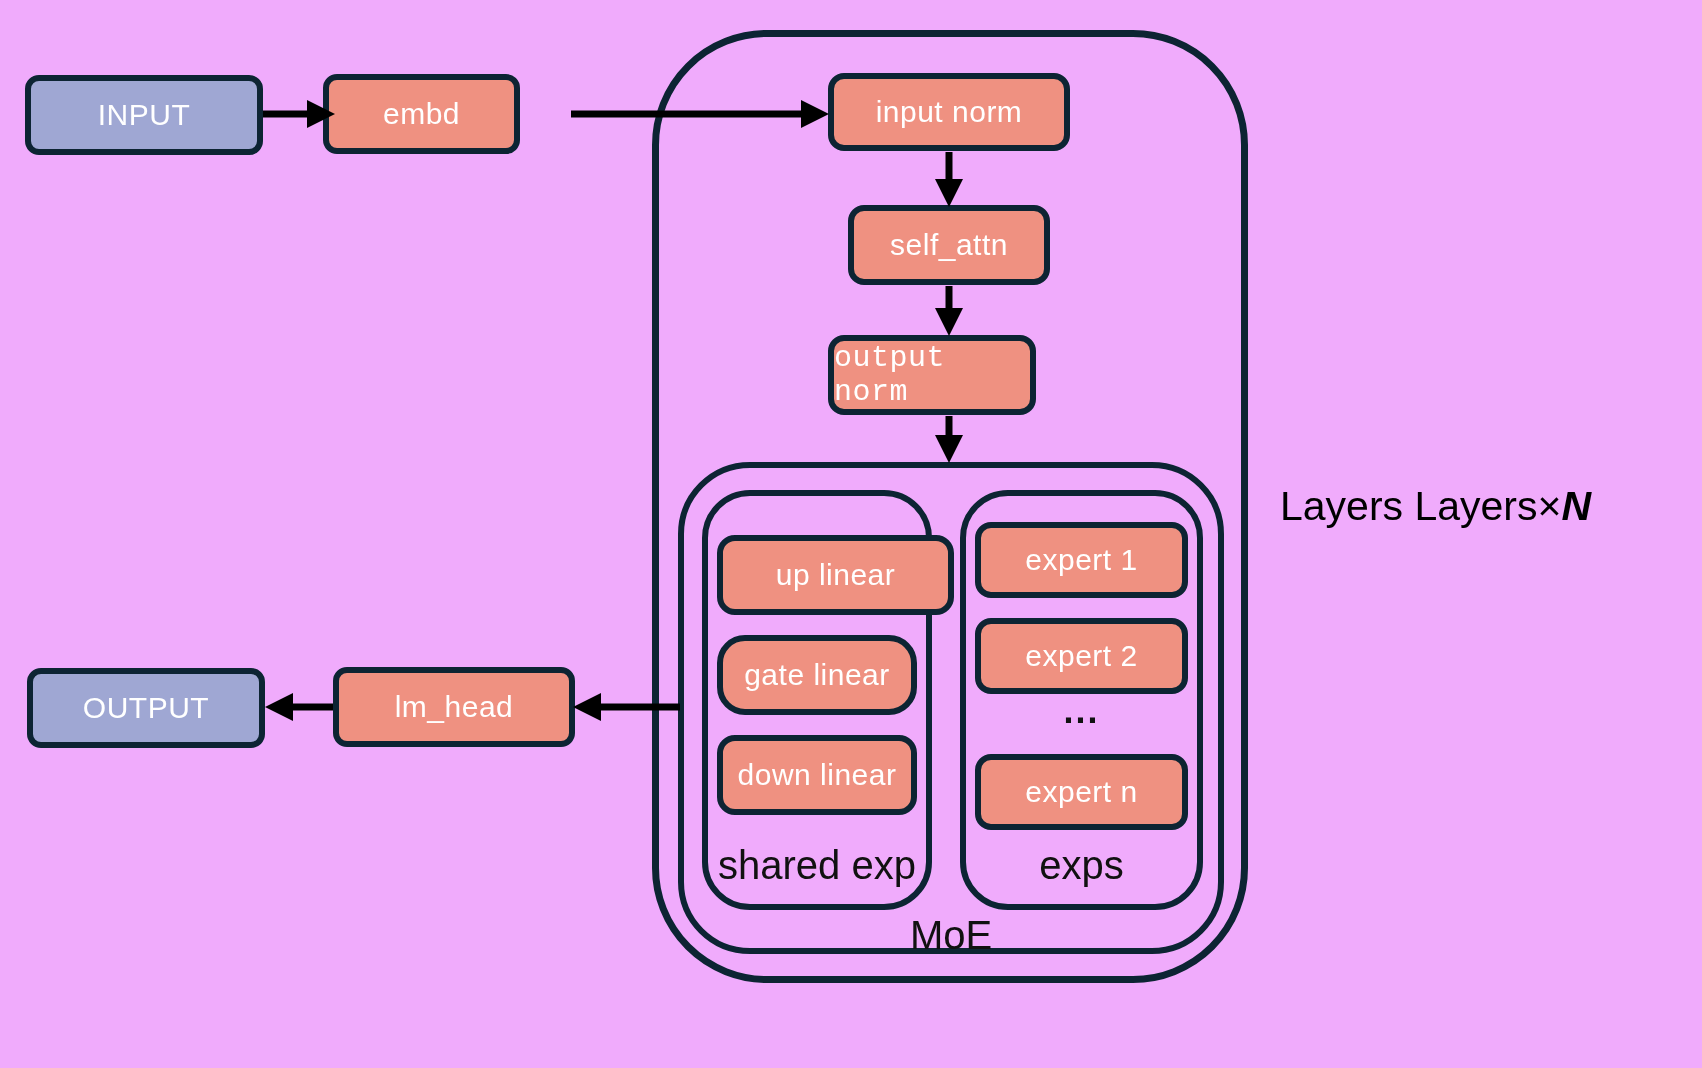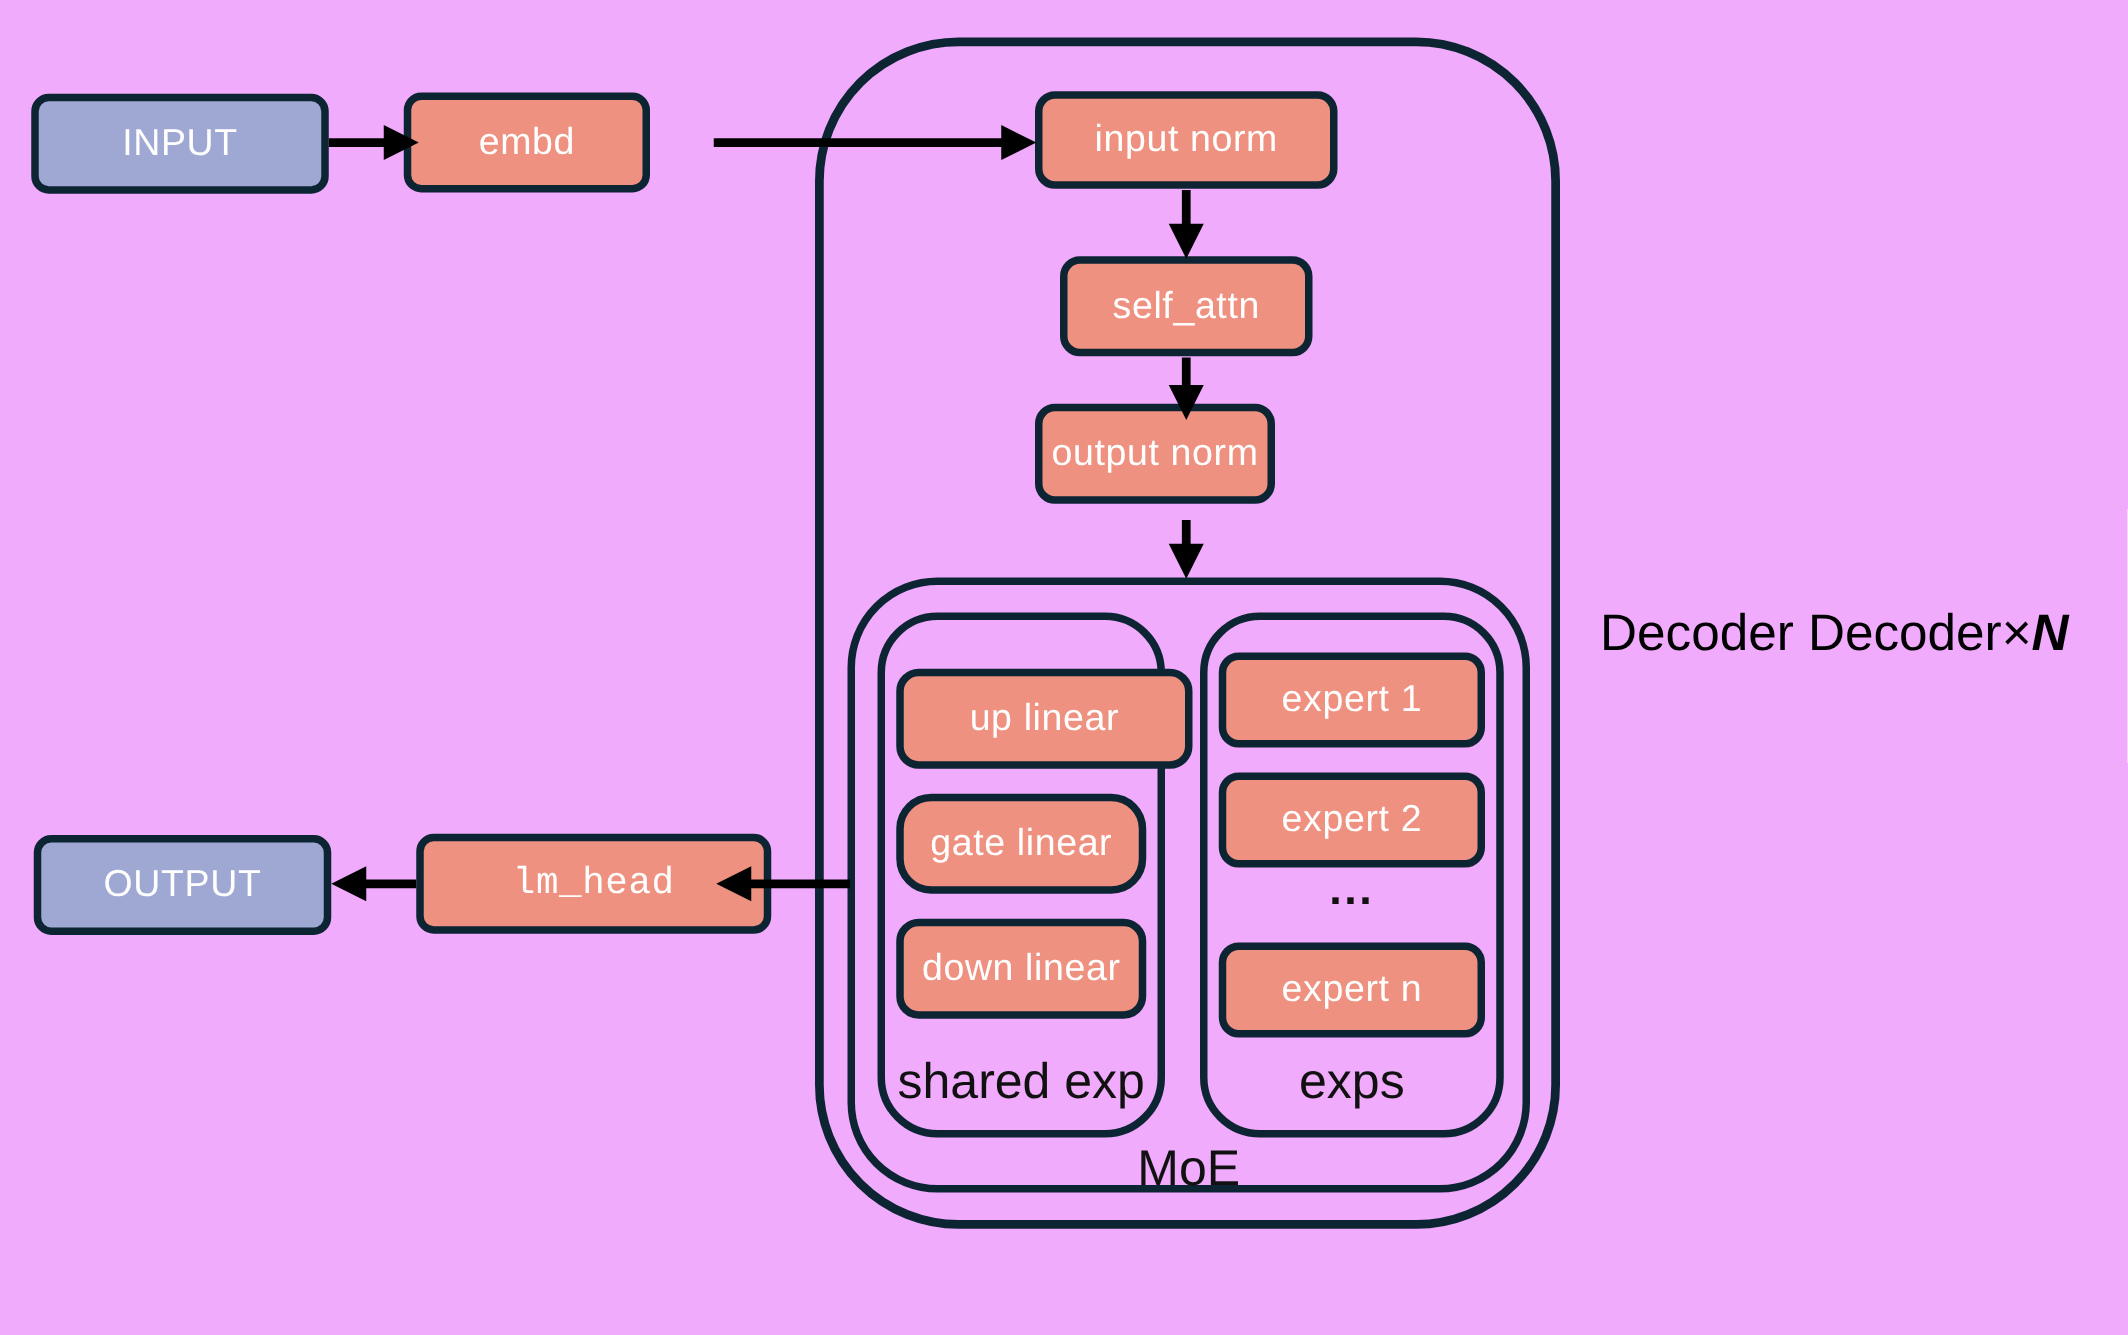--- a/index.html
+++ b/index.html
@@ -58,21 +58,21 @@
   </div>
 
   <div class="box salmon" style="left:828px; top:73px; width:242px; height:78px;">
     <span>input norm</span>
   </div>
 
   <div class="box salmon" style="left:848px; top:205px; width:202px; height:80px;">
     <span>self_attn</span>
   </div>
 
-  <div class="box salmon" style="left:828px; top:323px; width:192px; height:80px;">
+  <div class="box salmon" style="left:828px; top:335px; width:208px; height:80px;font-family:Liberation Mono, monospace;">
     <span>output norm</span>
   </div>
 
   <div class="box salmon" style="left:717px; top:535px; width:237px; height:80px; border-radius:18px;">
     <span>up linear</span>
   </div>
 
   <div class="box salmon" style="left:717px; top:635px; width:200px; height:80px; border-radius:28px;">
     <span>gate linear</span>
   </div>
@@ -95,28 +95,28 @@
     <span>expert n</span>
   </div>
 
   <div class="caption" style="left:702px; top:843px; width:230px;">shared exp</div>
 
   <div class="caption" style="left:960px; top:843px; width:243px;">exps</div>
 
   <div class="caption" style="left:678px; top:913px; width:546px;">MoE</div>
 
   <div class="decoder-label">
-    <span>Decoder Decoder</span><span>×</span><span class="nvar">N</span>
+    <span>Layers Layers</span><span>×</span><span class="nvar">N</span>
   </div>
 
   <div class="box purple" style="left:27px; top:668px; width:238px; height:80px; border-radius:14px;">
     <span>OUTPUT</span>
   </div>
 
-  <div class="box salmon" style="left:333px; top:667px; width:284px; height:80px; border-radius:14px;font-family:Liberation Mono, monospace;">
+  <div class="box salmon" style="left:333px; top:667px; width:242px; height:80px; border-radius:14px;">
     <span>lm_head</span>
   </div>
 
   <svg class="arrows" viewBox="0 0 1702 1068">
     <g stroke="#000000" stroke-width="7" fill="#000000">
 
       <g>
         <line x1="263" y1="114" x2="310" y2="114"></line>
         <polygon points="335,114 307,100 307,128" stroke="none"></polygon>
       </g>

